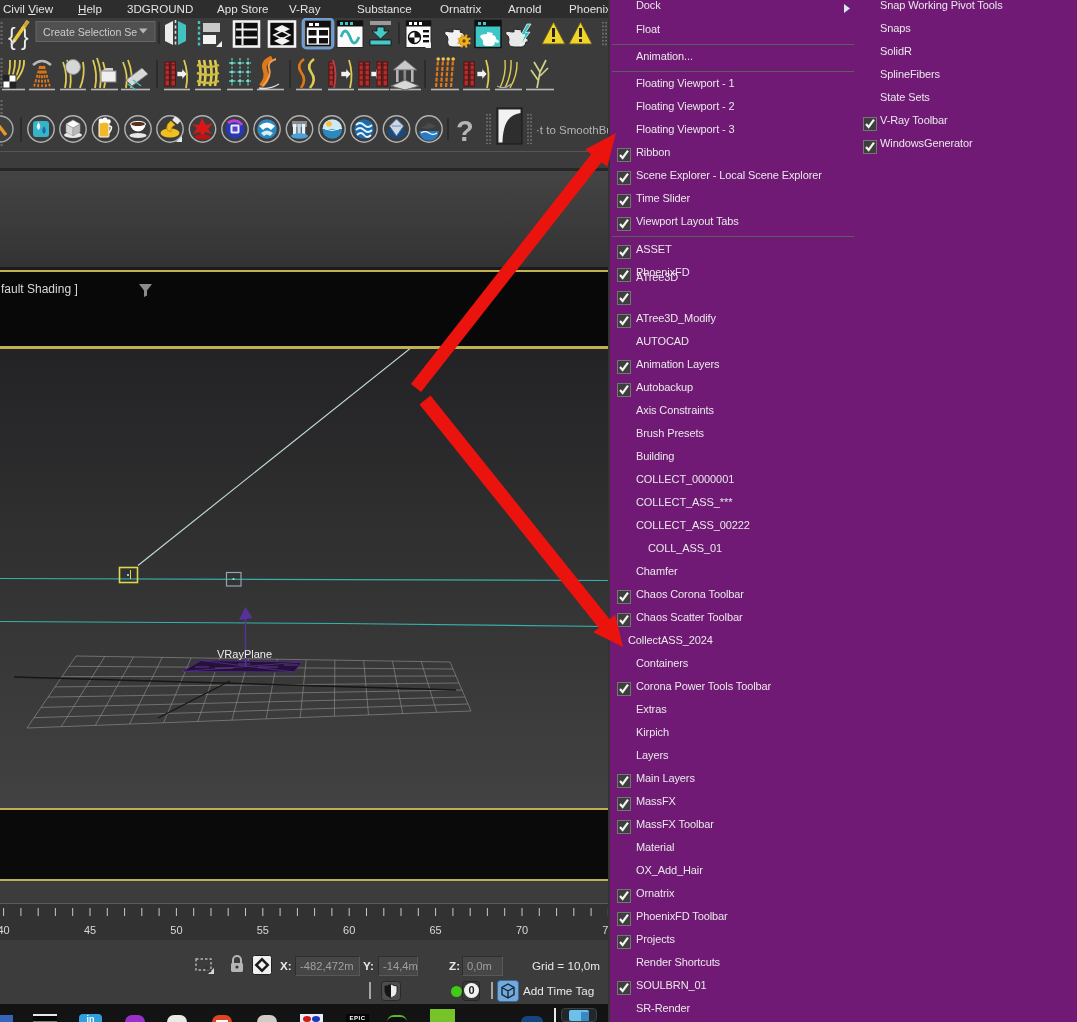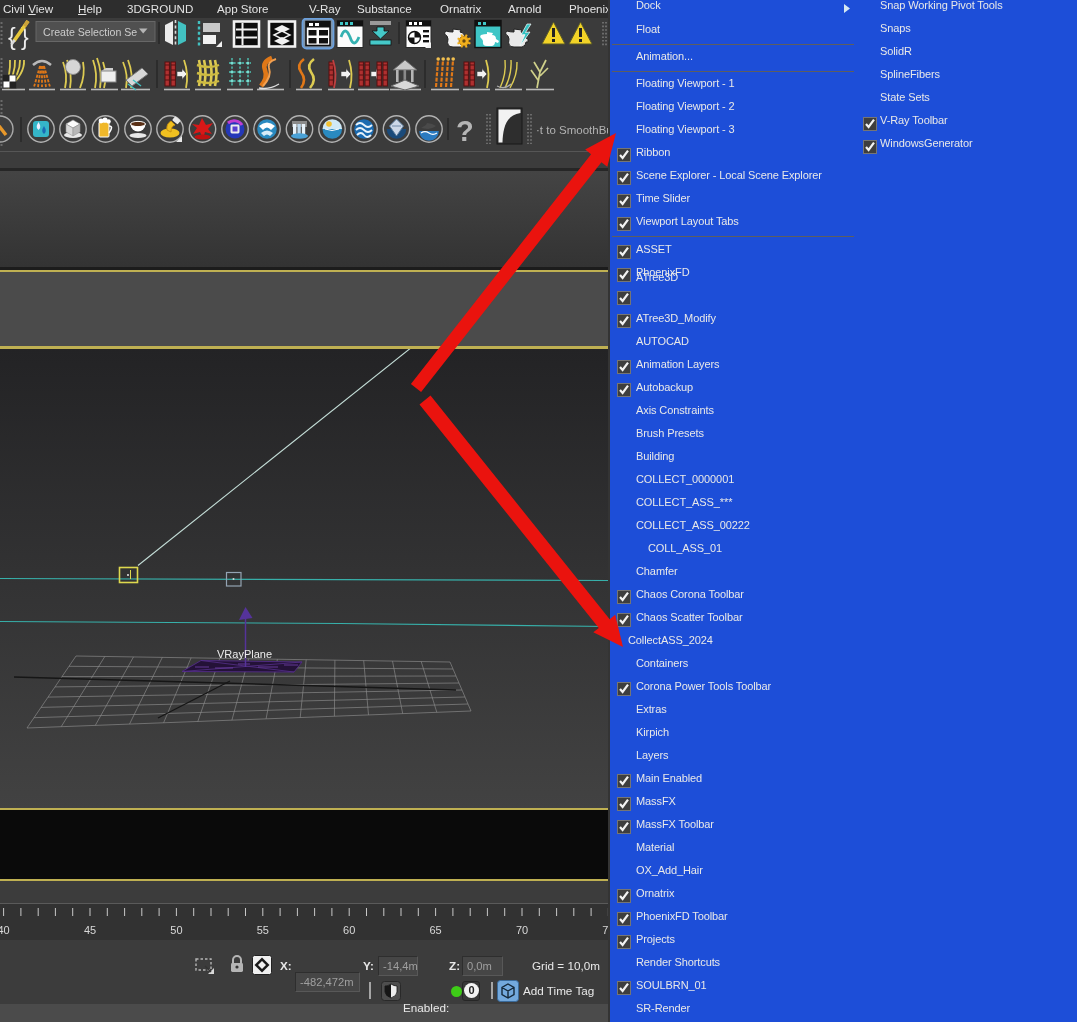--- a/index.html
+++ b/index.html
@@ -17,35 +17,35 @@
 #black1 { position:absolute; left:0; top:272px; width:608px; height:74px; background:#080808;
   color:#d8d8d8; font-size:12px; }
 #vp { position:absolute; left:0; top:349px; width:608px; height:459px;
   background:linear-gradient(#232325,#424242); }
 #black2 { position:absolute; left:0; top:810px; width:608px; height:69px; background:#0a0a0a; }
 #gap1 { position:absolute; left:0; top:881px; width:608px; height:22px; background:#3c3c3c; }
 #ruler { position:absolute; left:0; top:903px; width:608px; height:37px; background:#323232; border-top:1px solid #5a5a5a; }
 #status { position:absolute; left:0; top:940px; width:608px; height:64px; background:#3c3c3c;
   color:#e8e8e8; font-size:11.7px; }
 #taskbar { position:absolute; left:0; top:1004px; width:608px; height:18px; background:#131313; }
-#menupanel { position:absolute; left:608px; top:0; width:469px; height:1022px; background:#1d4ed8;
+#menupanel { position:absolute; left:608px; top:0; width:469px; height:1022px; background:#701a75;
   border-left:2px solid #343434; color:#e8e8e8; font-size:11px; letter-spacing:-0.1px; }
 #menupanel .mi { position:absolute; white-space:nowrap; }
 .ibox { position:absolute; background:#464646; border:1px solid; border-color:#2e2e2e #585858 #585858 #2e2e2e;
   color:#9f9f9f; font-size:11.2px; line-height:18px; padding-left:4px; height:20px; }
 #arrowsvg { position:absolute; left:0; top:0; z-index:50; pointer-events:none; }
 </style></head><body>
 <div id="page">
 <div id="leftcol">
   <div id="menubar">
         <span class="abs" style="left:3px;top:2px">Civil <u>V</u>iew</span>
 <span class="abs" style="left:78px;top:2px"><u>H</u>elp</span>
 <span class="abs" style="left:127px;top:2px">3DGROUND</span>
 <span class="abs" style="left:217px;top:2px">App Store</span>
-<span class="abs" style="left:309px;top:2px">V-Ray</span>
+<span class="abs" style="left:289px;top:2px">V-Ray</span>
 <span class="abs" style="left:357px;top:2px">Substance</span>
 <span class="abs" style="left:440px;top:2px">Ornatrix</span>
 <span class="abs" style="left:508px;top:2px">Arnold</span>
 <span class="abs" style="left:569px;top:2px">Phoenix</span>
       </div>
   <div id="toolbars"><svg width="608" height="133">
           <line x1="1.5" y1="4" x2="1.5" y2="28" stroke="#6a6a6a" stroke-width="2" stroke-dasharray="2 2"></line>
 <line x1="1.5" y1="40" x2="1.5" y2="72" stroke="#6a6a6a" stroke-width="2" stroke-dasharray="2 2"></line>
 <line x1="1.5" y1="82" x2="1.5" y2="128" stroke="#6a6a6a" stroke-width="2" stroke-dasharray="2 2"></line>
 <text x="8" y="27" font-size="23" fill="#ededed" font-family="Liberation Sans">{</text>
@@ -371,20 +371,26 @@
 <path d="M498.5 91.5 L520.5 91.5 L520.5 95 C506 97 503 110 502.5 124.5 L498.5 124.5 Z" fill="#f2f2f2"></path>
 <line x1="528" y1="96" x2="528" y2="126" stroke="#787878" stroke-width="1.6" stroke-dasharray="1.6 2"></line>
 <line x1="531" y1="96" x2="531" y2="126" stroke="#787878" stroke-width="1.6" stroke-dasharray="1.6 2"></line>
 <text x="536" y="116" font-size="11.5" fill="#b2b2b2">·t to SmoothBu</text>
         </svg></div>
   <div id="strip1"></div>
       <div id="dline1"></div>
       <div id="ribbon"></div>
       <div id="dline2"></div>
   <div class="yline" style="top:270px"></div>
+  <div id="black1">
+    <span class="abs" style="left:1px;top:10px">fault Shading ]</span>
+    <svg class="abs" style="left:138px;top:11px" width="16" height="15">
+      <polygon points="1,1 14,1 9,7.5 9,12.5 6,14 6,7.5" fill="#8a8a8a"></polygon>
+        </svg>
+  </div>
   <div class="yline" style="top:346px;height:3px"></div>
   <div id="vp"><svg width="608" height="459">
           <line x1="412" y1="-2" x2="138" y2="216.5" stroke="#c4ded8" stroke-width="1.1"></line>
 <line x1="0" y1="229.5" x2="608" y2="231.5" stroke="#37b0aa" stroke-width="1.2"></line>
 <path d="M0 272.5 L340 274.5 L608 277.5" stroke="#37b0aa" stroke-width="1.2" fill="none"></path>
 <line x1="76.0" y1="307.0" x2="27.0" y2="379.0" stroke="#8d8d8d" stroke-width="0.9" opacity="0.72"></line>
 <line x1="104.8" y1="307.5" x2="61.2" y2="377.7" stroke="#8d8d8d" stroke-width="0.9" opacity="0.72"></line>
 <line x1="133.5" y1="307.9" x2="95.3" y2="376.4" stroke="#8d8d8d" stroke-width="0.9" opacity="0.72"></line>
 <line x1="162.3" y1="308.4" x2="129.5" y2="375.1" stroke="#8d8d8d" stroke-width="0.9" opacity="0.72"></line>
 <line x1="191.1" y1="308.8" x2="163.6" y2="373.8" stroke="#8d8d8d" stroke-width="0.9" opacity="0.72"></line>
@@ -480,21 +486,21 @@
       <path d="M4 10 v-3 a4 4 0 0 1 8 0 v3" fill="none" stroke="#b5b5b5" stroke-width="2"></path>
       <rect x="2" y="10" width="12" height="9" rx="1.4" fill="#b5b5b5"></rect>
       <circle cx="8" cy="14" r="1.6" fill="#333"></circle>
     </svg>
     <svg class="abs" style="left:252px;top:15px" width="20" height="20">
       <rect x="0.5" y="0.5" width="19" height="19" rx="2" fill="#f0f0f0" stroke="#222"></rect>
       <polygon points="10,2.5 17.5,10 10,17.5 2.5,10" fill="#1a1a1a"></polygon>
       <polygon points="10,6 14,10 10,14 6,10" fill="#f0f0f0"></polygon>
     </svg>
     <b class="abs" style="left:280px;top:19px">X:</b>
-    <div class="ibox" style="left:295px;top:32px;width:65px">-482,472m</div>
+    <div class="ibox" style="left:295px;top:16px;width:65px">-482,472m</div>
     <b class="abs" style="left:363px;top:19px">Y:</b>
     <div class="ibox" style="left:378px;top:16px;width:40px">-14,4m</div>
     <b class="abs" style="left:449px;top:19px">Z:</b>
     <div class="ibox" style="left:462px;top:16px;width:41px">0,0m</div>
     <span class="abs" style="left:532px;top:19px">Grid = 10,0m</span>
     <div class="abs" style="left:369px;top:42px;width:2px;height:17px;background:#a5a5a5"></div>
     <svg class="abs" style="left:381px;top:41px" width="20" height="20">
       <rect x="0.5" y="0.5" width="19" height="19" rx="3" fill="#4e4e4e" stroke="#292929"></rect>
       <path d="M10 3 q-3 2 -6 2 v6 q0 4 6 6 q6 -2 6 -6 V5 q-3 0 -6 -2 Z" fill="#ededed" stroke="#111" stroke-width="0.8"></path>
       <path d="M10 3 q-3 2 -6 2 v6 q0 4 6 6 Z" fill="#161616"></path>
@@ -503,20 +509,41 @@
     <div class="abs" style="left:451px;top:46px;width:11px;height:11px;border-radius:50%;background:#3ecc17"></div>
     <div class="abs" style="left:462px;top:41px;width:18px;height:20px;background:#383838;border:1px solid #262626;border-radius:3px"></div>
     <div class="abs" style="left:464px;top:43px;width:15px;height:15px;border-radius:50%;background:#f2f2f2;color:#222;font-size:11px;font-weight:bold;text-align:center;line-height:15px">0</div>
     <div class="abs" style="left:491px;top:42px;width:2px;height:17px;background:#a5a5a5"></div>
     <svg class="abs" style="left:497px;top:40px" width="22" height="22">
       <rect x="0.5" y="0.5" width="21" height="21" rx="3" fill="#73a9dd" stroke="#3a6a9a"></rect>
       <path d="M11 4 l6 3.5 v7 l-6 3.5 l-6 -3.5 v-7 Z M5 7.5 l6 3.5 l6 -3.5 M11 11 v7" fill="none" stroke="#15293a" stroke-width="1.4"></path>
     </svg>
     <span class="abs" style="left:523px;top:44px">Add Time Tag</span>
   </div>
+  <div id="taskbar">
+    <div class="abs" style="left:0px;top:11px;width:13px;height:7px;background:#3566b8"></div>
+    <div class="abs" style="left:33px;top:10px;width:24px;height:8px;background:#060606;border-top:2px solid #e8e8e8;border-bottom:1px solid #777"></div>
+    <div class="abs" style="left:79px;top:10px;width:23px;height:8px;background:#2f9fe0;border-radius:4px 4px 0 0;color:#fff;font-size:9px;font-weight:bold;text-align:center;line-height:10px">in</div>
+    <div class="abs" style="left:125px;top:11px;width:20px;height:7px;border-radius:10px 10px 0 0;background:#9b30c8"></div>
+    <div class="abs" style="left:167px;top:11px;width:20px;height:7px;border-radius:10px 10px 0 0;background:#ece9e4"></div>
+    <div class="abs" style="left:212px;top:11px;width:20px;height:7px;border-radius:10px 10px 0 0;background:#dd4422"></div>
+    <div class="abs" style="left:216px;top:16px;width:12px;height:2px;background:#fff"></div>
+    <div class="abs" style="left:257px;top:11px;width:20px;height:7px;border-radius:10px 10px 0 0;background:#cfccc8"></div>
+    <div class="abs" style="left:300px;top:10px;width:23px;height:8px;background:#e8eef8"></div>
+    <div class="abs" style="left:303px;top:12px;width:8px;height:6px;border-radius:50%;background:#d01818"></div>
+    <div class="abs" style="left:312px;top:12px;width:8px;height:6px;border-radius:50%;background:#1838c0"></div>
+    <div class="abs" style="left:346px;top:10px;width:23px;height:8px;background:#060606;color:#fff;font-size:6px;font-weight:bold;text-align:center;line-height:8px;letter-spacing:0.5px">EPIC</div>
+    <div class="abs" style="left:387px;top:11px;width:20px;height:7px;border-radius:10px 10px 0 0;background:#0d0d0d;border-top:2px solid #58b830"></div>
+    <div class="abs" style="left:430px;top:5px;width:25px;height:13px;background:#76c32a"></div>
+    <div class="abs" style="left:521px;top:12px;width:22px;height:6px;border-radius:11px 11px 0 0;background:#14457e"></div>
+    <div class="abs" style="left:554px;top:4px;width:2px;height:14px;background:#e8e8e8"></div>
+    <div class="abs" style="left:561px;top:4px;width:36px;height:14px;background:#23272b;border:1px solid #3a4046;border-radius:4px"></div>
+    <div class="abs" style="left:569px;top:6px;width:20px;height:11px;background:#6cc0ea;border-radius:2px"></div>
+    <div class="abs" style="left:581px;top:8px;width:8px;height:9px;background:#3a88c0;border-radius:1px"></div>
+  </div>
 </div>
 <div id="menupanel">
       <div class="mi" style="left:26px;top:-1.0px">Dock</div>
 <svg class="abs" style="left:233px;top:3.0px" width="8" height="11">
         <path d="M1 1 L7 5.5 L1 10 Z" fill="#d5e8f2"></path>
       </svg>
 <div class="mi" style="left:26px;top:22.5px">Float</div>
 <div class="mi" style="left:26px;top:49.5px">Animation...</div>
 <div class="mi" style="left:26px;top:77.0px">Floating Viewport - 1</div>
 <div class="mi" style="left:26px;top:100.0px">Floating Viewport - 2</div>
@@ -597,21 +624,21 @@
         <path d="M3 7 L5.6 10 L11 2.6" stroke="#f2f2f2" stroke-width="2.2" fill="none"></path>
       </svg>
 <div class="mi" style="left:26px;top:679.5px">Corona Power Tools Toolbar</div>
 <div class="mi" style="left:26px;top:702.5px">Extras</div>
 <div class="mi" style="left:26px;top:725.5px">Kirpich</div>
 <div class="mi" style="left:26px;top:748.5px">Layers</div>
 <svg class="abs" style="left:7px;top:774.0px" width="14" height="14">
         <rect x="0.5" y="0.5" width="13" height="13" fill="#3e3e3e" stroke="#757575"></rect>
         <path d="M3 7 L5.6 10 L11 2.6" stroke="#f2f2f2" stroke-width="2.2" fill="none"></path>
       </svg>
-<div class="mi" style="left:26px;top:771.5px">Main Enabled</div>
+<div class="mi" style="left:26px;top:771.5px">Main Layers</div>
 <svg class="abs" style="left:7px;top:797.0px" width="14" height="14">
         <rect x="0.5" y="0.5" width="13" height="13" fill="#3e3e3e" stroke="#757575"></rect>
         <path d="M3 7 L5.6 10 L11 2.6" stroke="#f2f2f2" stroke-width="2.2" fill="none"></path>
       </svg>
 <div class="mi" style="left:26px;top:794.5px">MassFX</div>
 <svg class="abs" style="left:7px;top:820.0px" width="14" height="14">
         <rect x="0.5" y="0.5" width="13" height="13" fill="#3e3e3e" stroke="#757575"></rect>
         <path d="M3 7 L5.6 10 L11 2.6" stroke="#f2f2f2" stroke-width="2.2" fill="none"></path>
       </svg>
 <div class="mi" style="left:26px;top:817.5px">MassFX Toolbar</div>

